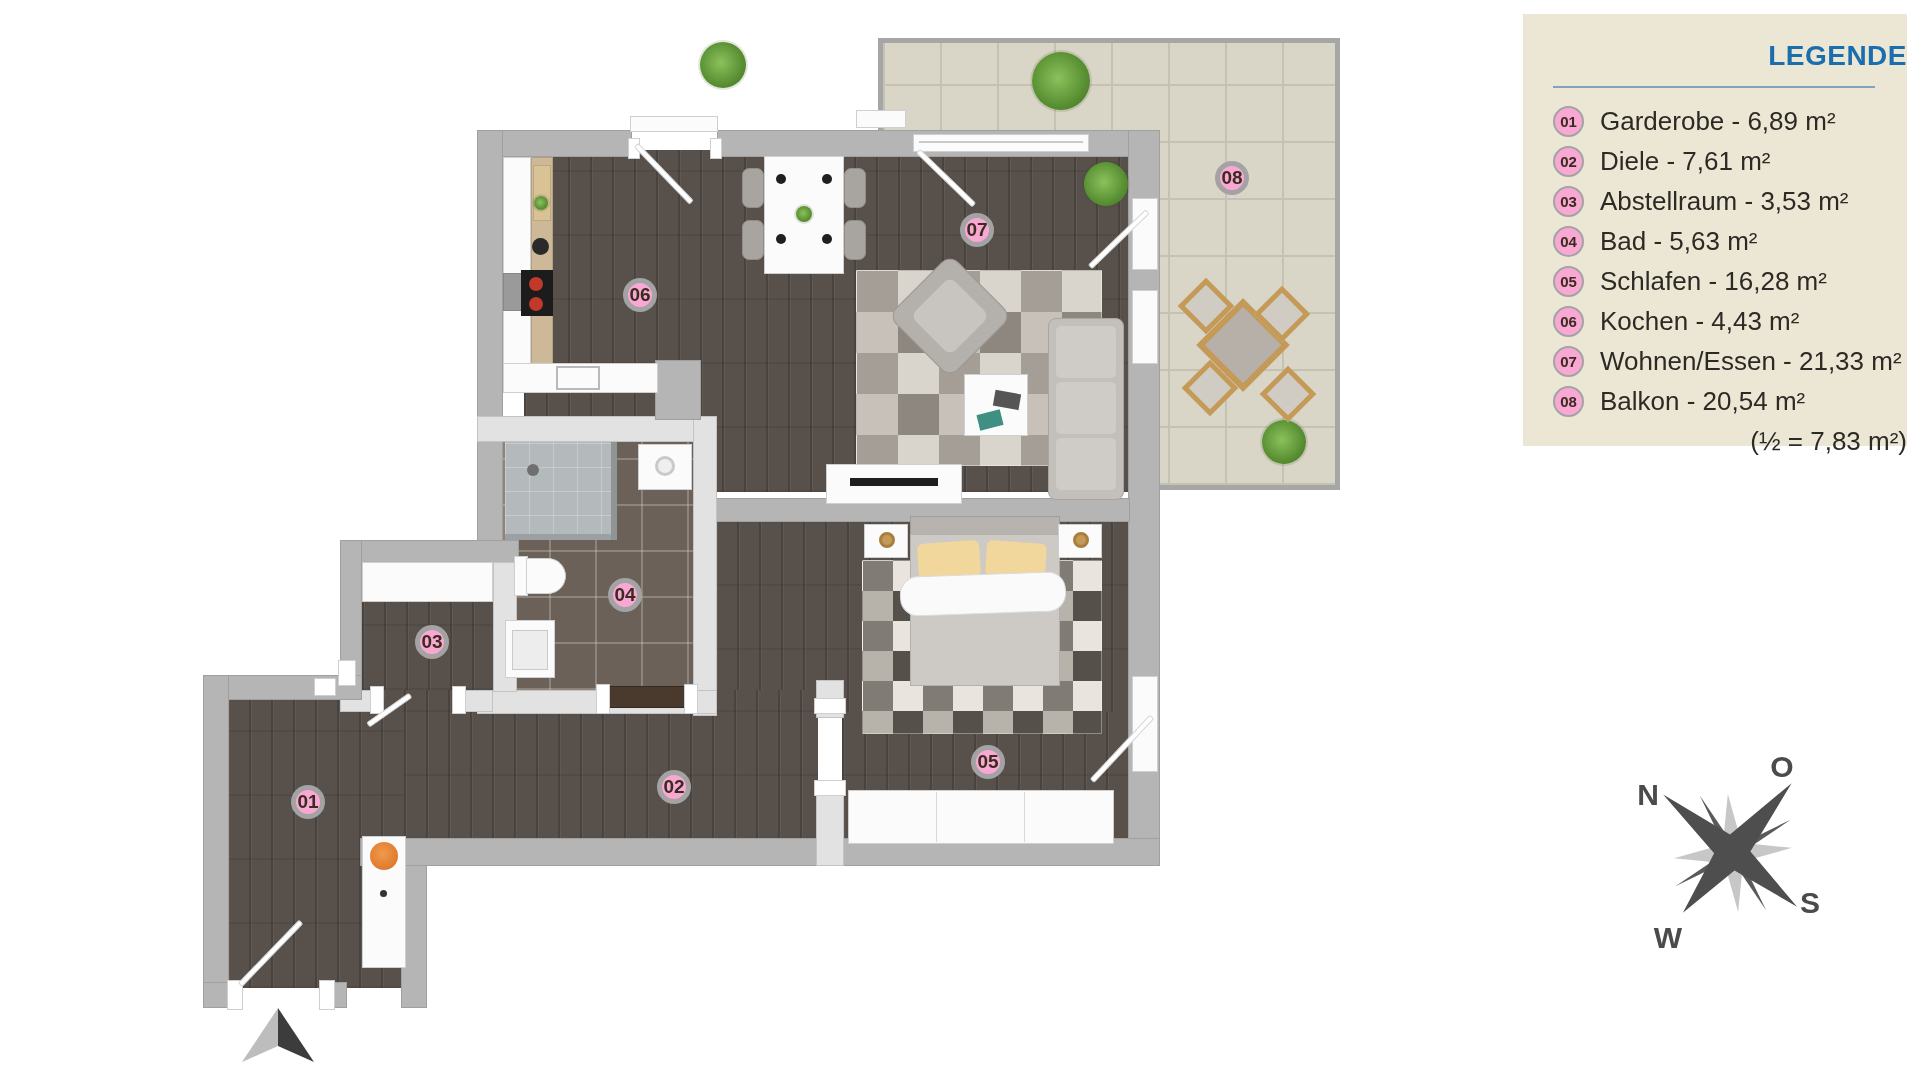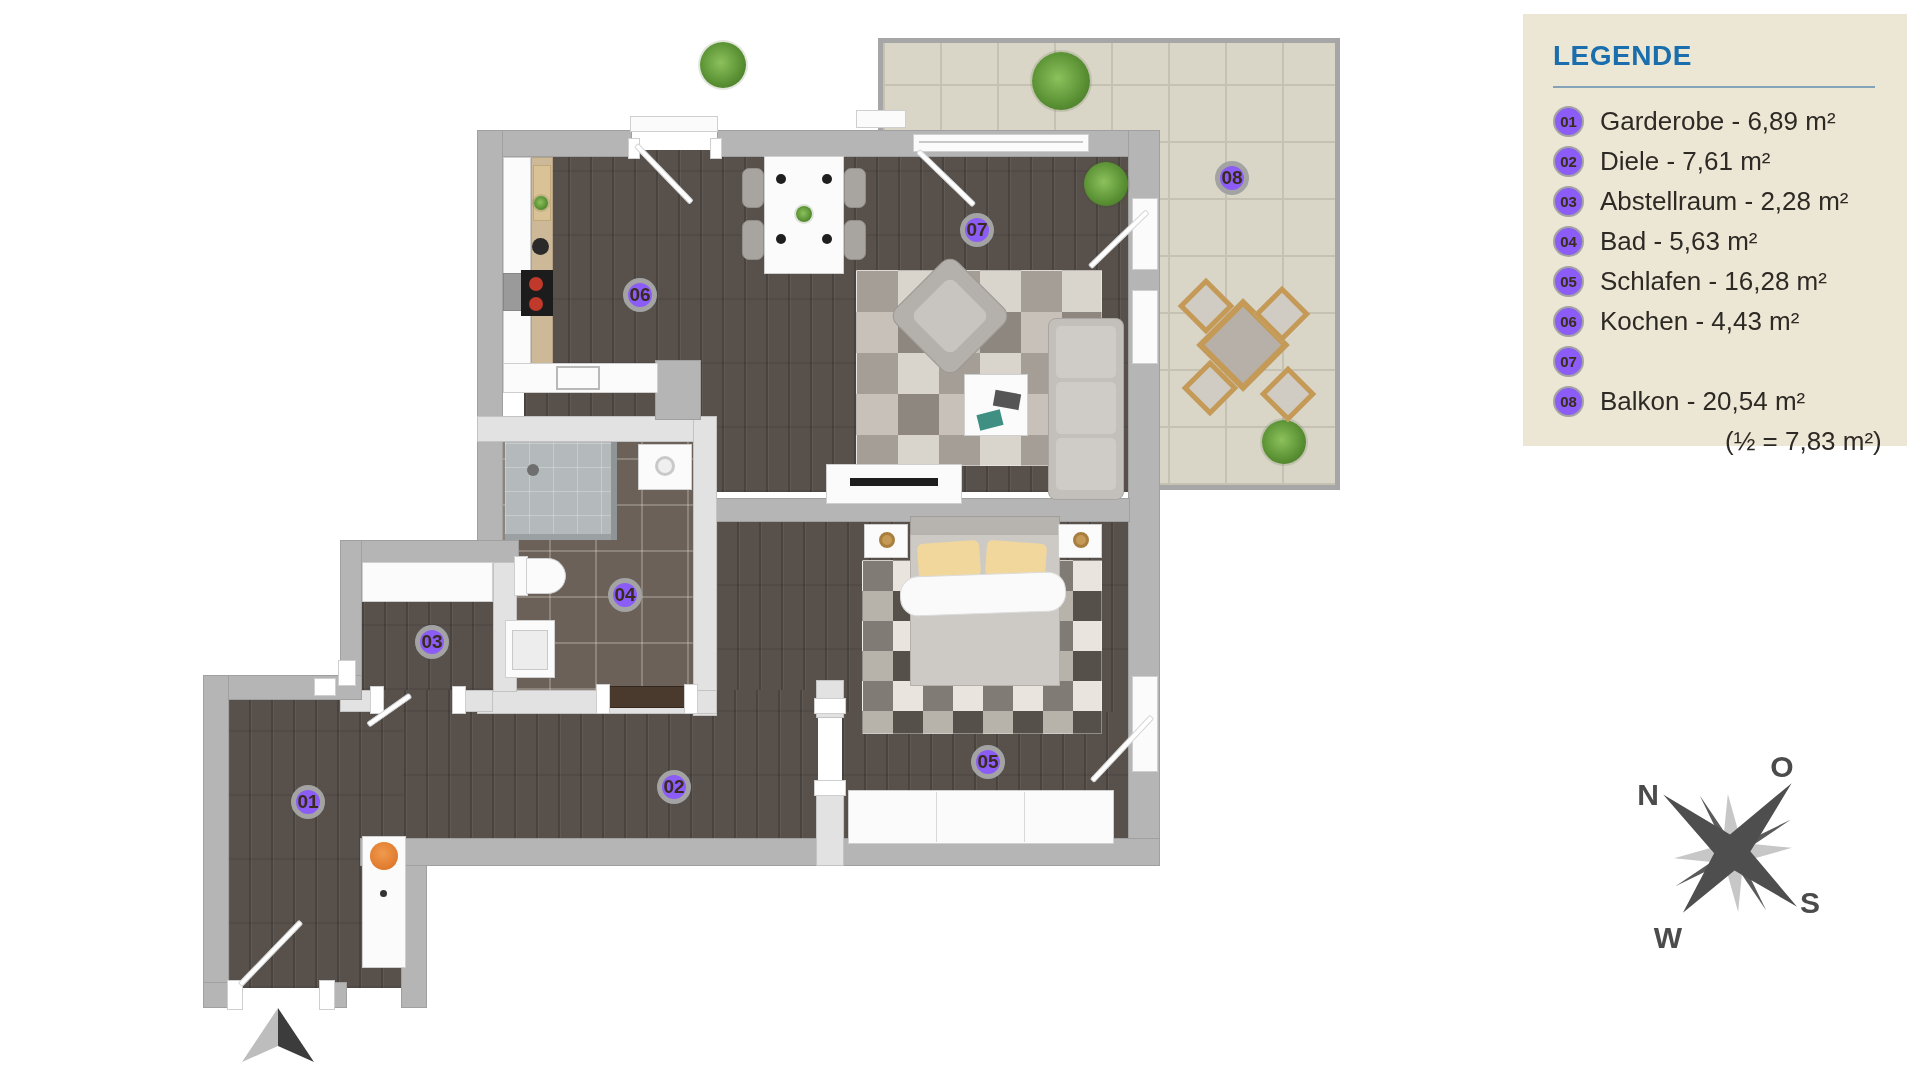--- a/index.html
+++ b/index.html
@@ -29,21 +29,21 @@
   .chair{background:#a8a4a0;border:1px solid #918d89;border-radius:7px;}
   .plant{border-radius:50%;background:radial-gradient(circle at 45% 45%, #8cc15c 0%, #5d9436 55%, #3f6d22 100%);
          box-shadow:0 0 0 2px rgba(60,90,30,.15);}
   .rug-living{background:repeating-conic-gradient(#d9d4cc 0% 25%, #8e877f 25% 50%, #c7c1b9 50% 75%, #a59e96 75% 100%);
          background-size:82px 82px;border:1px solid rgba(255,255,255,.4);}
   .rug-bed{background:repeating-conic-gradient(#e9e5de 0% 25%, #55504a 25% 50%, #b7b2aa 50% 75%, #807b74 75% 100%);
          background-size:60px 60px;border:1px solid rgba(255,255,255,.35);}
   .swing{height:6px;background:#ffffff;border:1px solid #d6d6d6;transform-origin:left center;border-radius:2px;}
   .stub{background:#ffffff;border:1px solid #cfcfcf;}
   
-  .badge{width:34px;height:34px;border-radius:50%;background:#8b5cf6;border:5px solid #a3a3a3;
+  .badge{width:34px;height:34px;border-radius:50%;background:#f9a8d4;border:5px solid #a3a3a3;
          color:#392b1d;font-weight:bold;font-size:19px;display:flex;align-items:center;justify-content:center;}
   .badge.sm{width:27px;height:27px;border-width:2px;font-size:15px;flex:0 0 27px;}
   
   .legend-panel{background:#ece6d4;padding:26px 0 0 30px;}
   .legend-title{font-size:28px;font-weight:bold;color:#1b6ead;letter-spacing:.5px;}
   .legend-rule{width:322px;height:2px;background:#85a3b8;margin:14px 0 18px 0;}
   .legend-row{display:flex;align-items:center;gap:16px;margin-bottom:9px;}
   .legend-label{font-size:26px;color:#2d2924;}
   .legend-note{font-size:26px;color:#2d2924;margin-left:172px;margin-top:2px;}
   .compass-letter{position:absolute;font-size:30px;font-weight:bold;color:#4b4b4b;transform:translate(-50%,-50%);}
@@ -203,49 +203,50 @@
   <div class="abs badge" style="left:971px;top:745px;">05</div>
   <div class="abs badge" style="left:623px;top:278px;">06</div>
   <div class="abs badge" style="left:960px;top:213px;">07</div>
   <div class="abs badge" style="left:1215px;top:161px;">08</div>
 
   <svg class="abs" style="left:232px;top:1006px;" width="92" height="62" viewBox="0 0 92 62">
     <polygon points="46,2 10,56 46,40" fill="#bdbdbd"></polygon>
     <polygon points="46,2 46,40 82,56" fill="#3c3c3c"></polygon>
   </svg>
 
-  <div class="abs legend-panel" style="left:1523px;top:14px;width:384px;height:432px;">
+  <div class="abs legend-panel" style="left:1523px;top:14px;width:384px;height:432px;text-align:right;">
     <div class="legend-title">LEGENDE</div>
     <div class="legend-rule"></div>
     <div class="legend-row">
       <span class="badge sm">01</span>
       <span class="legend-label">Garderobe - 6,89 m²</span>
     </div>
     <div class="legend-row">
       <span class="badge sm">02</span>
       <span class="legend-label">Diele - 7,61 m²</span>
     </div>
     <div class="legend-row">
       <span class="badge sm">03</span>
-      <span class="legend-label">Abstellraum - 2,28 m²</span>
+      <span class="legend-label">Abstellraum - 3,53 m²</span>
     </div>
     <div class="legend-row">
       <span class="badge sm">04</span>
       <span class="legend-label">Bad - 5,63 m²</span>
     </div>
     <div class="legend-row">
       <span class="badge sm">05</span>
       <span class="legend-label">Schlafen - 16,28 m²</span>
     </div>
     <div class="legend-row">
       <span class="badge sm">06</span>
       <span class="legend-label">Kochen - 4,43 m²</span>
     </div>
     <div class="legend-row">
       <span class="badge sm">07</span>
+      <span class="legend-label">Wohnen/Essen - 21,33 m²</span>
     </div>
     <div class="legend-row">
       <span class="badge sm">08</span>
       <span class="legend-label">Balkon - 20,54 m²</span>
     </div>
     <div class="legend-note">(½ = 7,83 m²)</div>
   </div>
 
   <div class="abs" style="left:1618px;top:738px;width:230px;height:230px;">
     <svg style="position:absolute;left:20px;top:20px;" width="190" height="190" viewBox="-100 -100 200 200">

